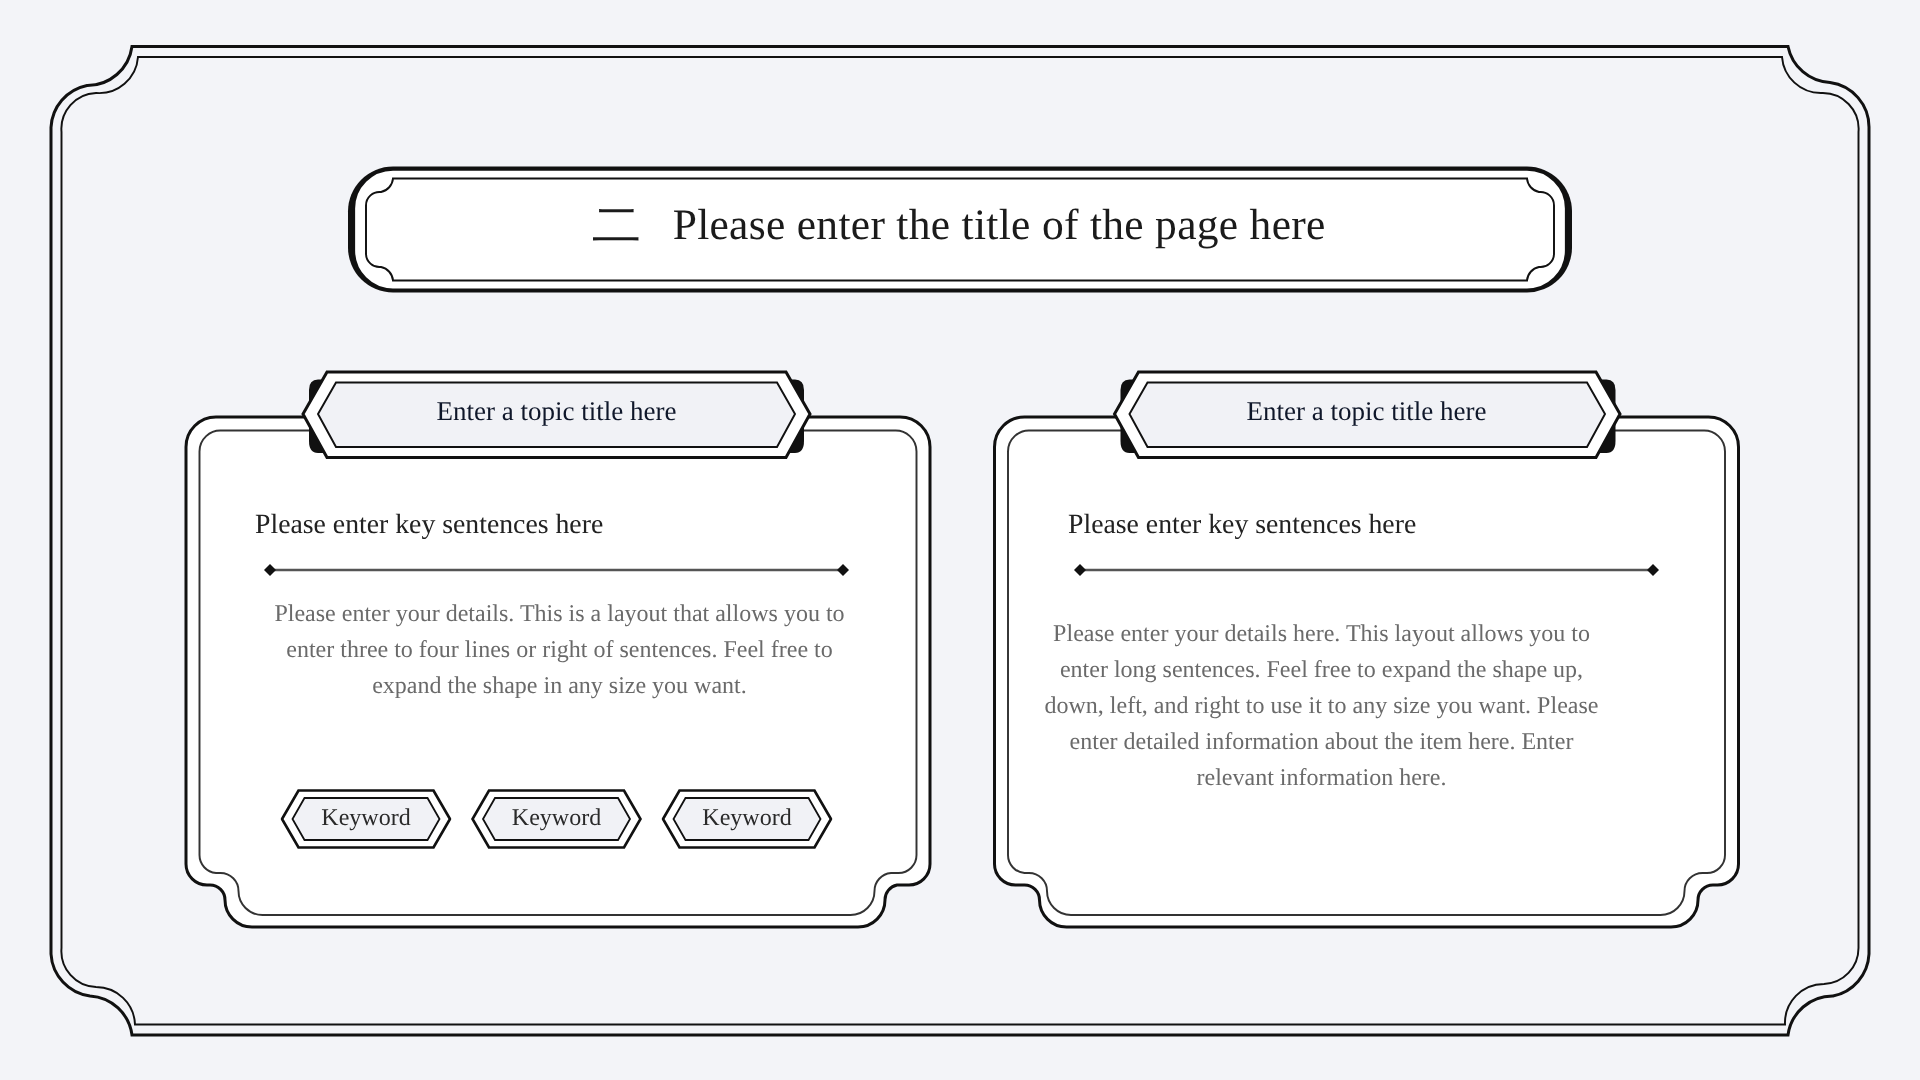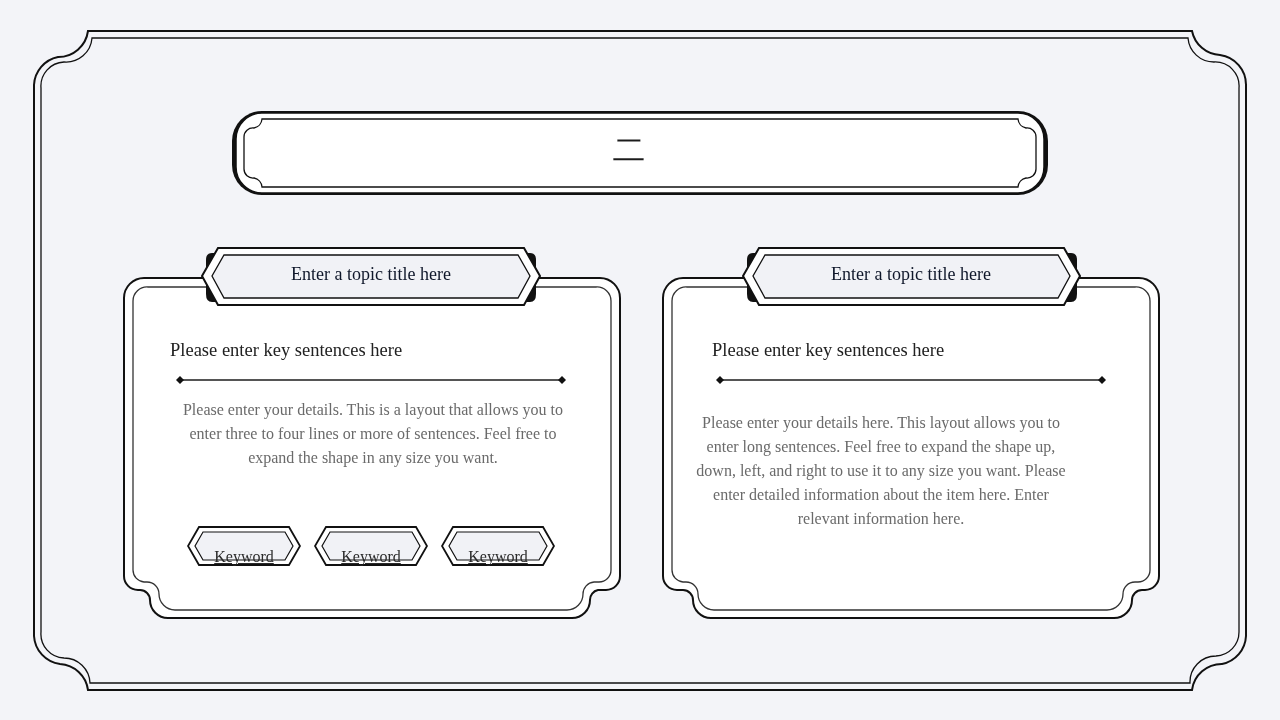--- a/index.html
+++ b/index.html
@@ -27,22 +27,22 @@
   .key-sentence {
     position: absolute; font-size: 18.5px; color: #222;
     font-family: "Liberation Serif", serif;
   }
   .details {
     position: absolute; text-align: center; font-size: 16px; line-height: 24px;
     color: #6a6a6a; font-family: "Liberation Serif", serif;
   }
   .keyword {
     position: absolute; width: 114px; height: 40px;
-    display: flex; align-items: flex-end; justify-content: center;
-    font-size: 16px; color: #2a2a2a; font-family: "Liberation Serif", serif; text-decoration: underline;
+    display: flex; align-items: center; justify-content: center;
+    font-size: 16px; color: #2a2a2a; font-family: "Liberation Serif", serif;
   }
   .keyword svg { position: absolute; left: 0; top: 0; }
   .keyword span { position: relative; }
 </style>
 </head>
 <body>
 
 <svg class="frame" width="1280" height="720">
 
   <path d="M88,31 H1192 A30,30 0 0 0 1220,55 A30,30 0 0 1 1246,85 V636 A30,30 0 0 1 1222,664 A30,30 0 0 0 1192,690 H88 A30,30 0 0 0 60,664 A30,30 0 0 1 34,636 V85 A30,30 0 0 1 58,57 A30,30 0 0 0 88,31 Z" fill="none" stroke="#111" stroke-width="2"></path>
@@ -53,20 +53,21 @@
 <svg class="frame" width="1280" height="720">
 
   <path d="M262,111 H1018 A30,30 0 0 1 1048,141 V165 A30,30 0 0 1 1018,195 H262 A30,30 0 0 1 232,165 V141 A30,30 0 0 1 262,111 Z" fill="#111"></path>
 
   <path d="M262,113 H1018 A26,26 0 0 1 1044,139 V167 A26,26 0 0 1 1018,193 H262 A26,26 0 0 1 236,167 V139 A26,26 0 0 1 262,113 Z" fill="#fff" stroke="#111" stroke-width="1.5"></path>
 
   <path d="M262,119 H1018 A10,10 0 0 0 1026,128 A9,9 0 0 1 1036,137 V169 A9,9 0 0 1 1026,178 A10,10 0 0 0 1018,187 H262 A10,10 0 0 0 254,178 A9,9 0 0 1 244,169 V137 A9,9 0 0 1 254,128 A10,10 0 0 0 262,119 Z" fill="#fff" stroke="#111" stroke-width="1.3"></path>
 </svg>
 <div class="title-text">
   <span class="title-num">二</span>
+  <span>Please enter the title of the page here</span>
 </div>
 
 <svg class="frame" width="1280" height="720">
   <path d="M144,278 H600 A20,20 0 0 1 620,298 V576 A14,14 0 0 1 606,590 H598 A10,10 0 0 0 590,600 A18,18 0 0 1 572,618 H168 A18,18 0 0 1 150,600 A10,10 0 0 0 140,590 H138 A14,14 0 0 1 124,576 V298 A20,20 0 0 1 144,278 Z" fill="#fff" stroke="#111" stroke-width="2"></path>
   <path d="M148,287 H596 A14,14 0 0 1 611,301 V570 A12,12 0 0 1 599,582 H594 A12,12 0 0 0 583,594 A16,16 0 0 1 567,610 H175 A16,16 0 0 1 159,594 A12,12 0 0 0 147,582 H144 A12,12 0 0 1 133,570 V301 A14,14 0 0 1 148,287 Z" fill="#fff" stroke="#333" stroke-width="1.3"></path>
 </svg>
 
 <svg class="frame" width="1280" height="720">
   <path d="M212,253 H530 Q536,253 536,260 V294 Q536,302 530,302 H212 Q206,302 206,294 V260 Q206,253 212,253 Z" fill="#111"></path>
   <path d="M218,248 H524 L540,276 L524,305 H218 L202,276 Z" fill="#fff" stroke="#111" stroke-width="2"></path>
@@ -75,21 +76,21 @@
 <div class="topic-label" style="left:212px; top:254px; width:318px;">Enter a topic title here</div>
 
 <div class="key-sentence" style="left:170px; top:340px; width:402px;">Please enter key sentences here</div>
 
 <svg class="frame" width="1280" height="720">
   <line x1="180" y1="380" x2="562" y2="380" stroke="#555" stroke-width="1.8"></line>
   <path d="M176,380 L180,376 L184,380 L180,384 Z" fill="#111"></path>
   <path d="M558,380 L562,376 L566,380 L562,384 Z" fill="#111"></path>
 </svg>
 
-<div class="details" style="left:180px; top:398px; width:386px;">Please enter your details. This is a layout that allows you to enter three to four lines or more of sentences. Feel free to expand the shape in any size you want.</div>
+<div class="details" style="left:180px; top:398px; width:386px;">Please enter your details. This is a layout that allows you to enter three to four lines or right of sentences. Feel free to expand the shape in any size you want.</div>
 
 <div class="keyword" style="left:187px; top:526px;">
   <svg width="114" height="40">
     <path d="M12,1 H102 L113,20 L102,39 H12 L1,20 Z" fill="#fff" stroke="#111" stroke-width="1.8"></path>
     <path d="M16,6 H98 L106,20 L98,34 H16 L8,20 Z" fill="#f1f2f6" stroke="#111" stroke-width="1.2"></path>
   </svg>
   <span>Keyword</span>
 </div>
 <div class="keyword" style="left:314px; top:526px;">
   <svg width="114" height="40">

